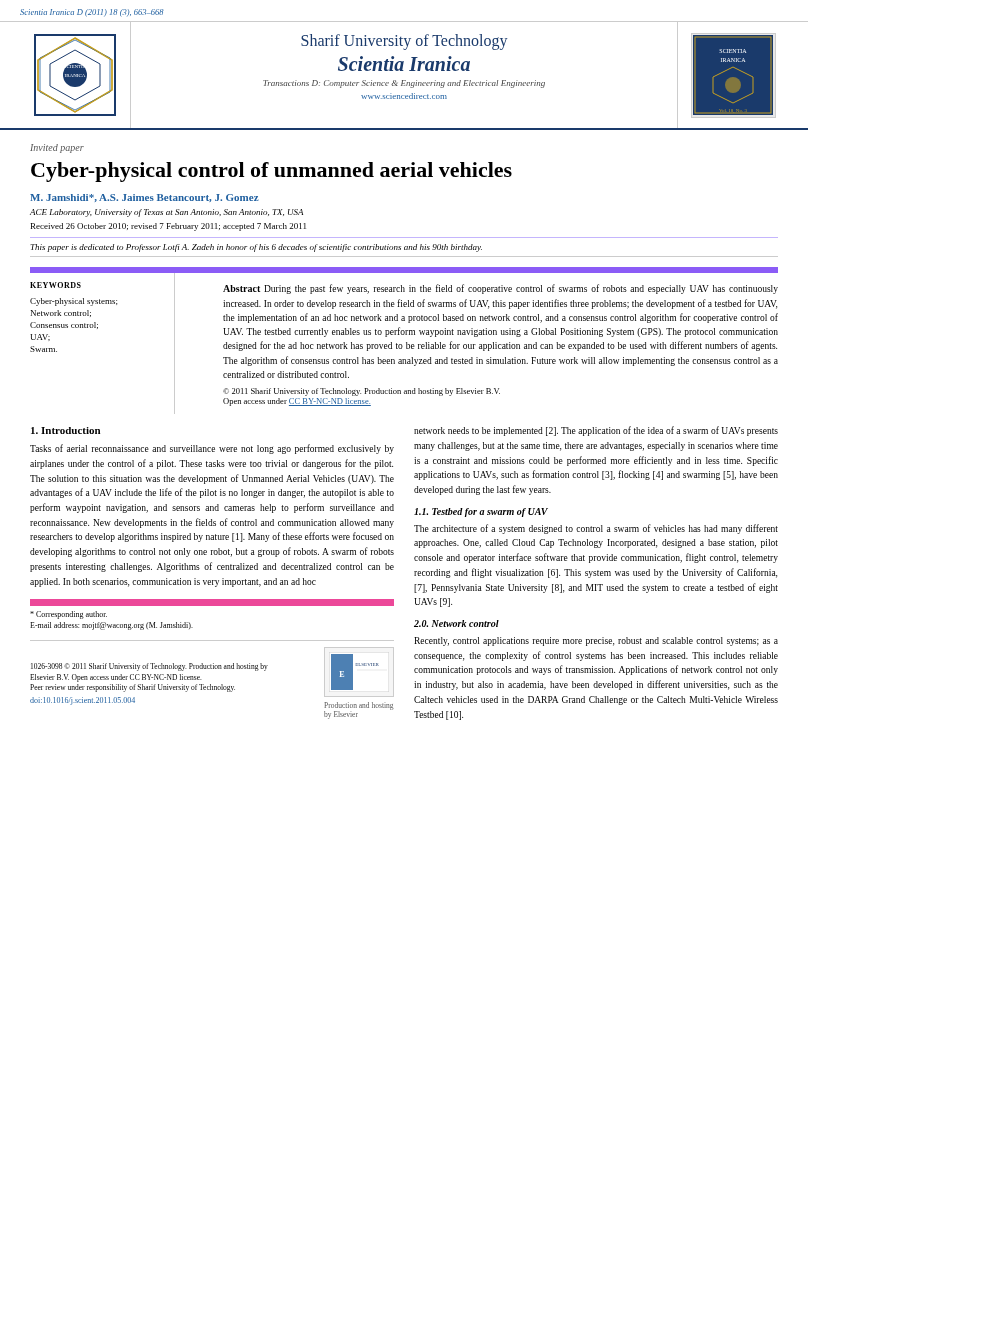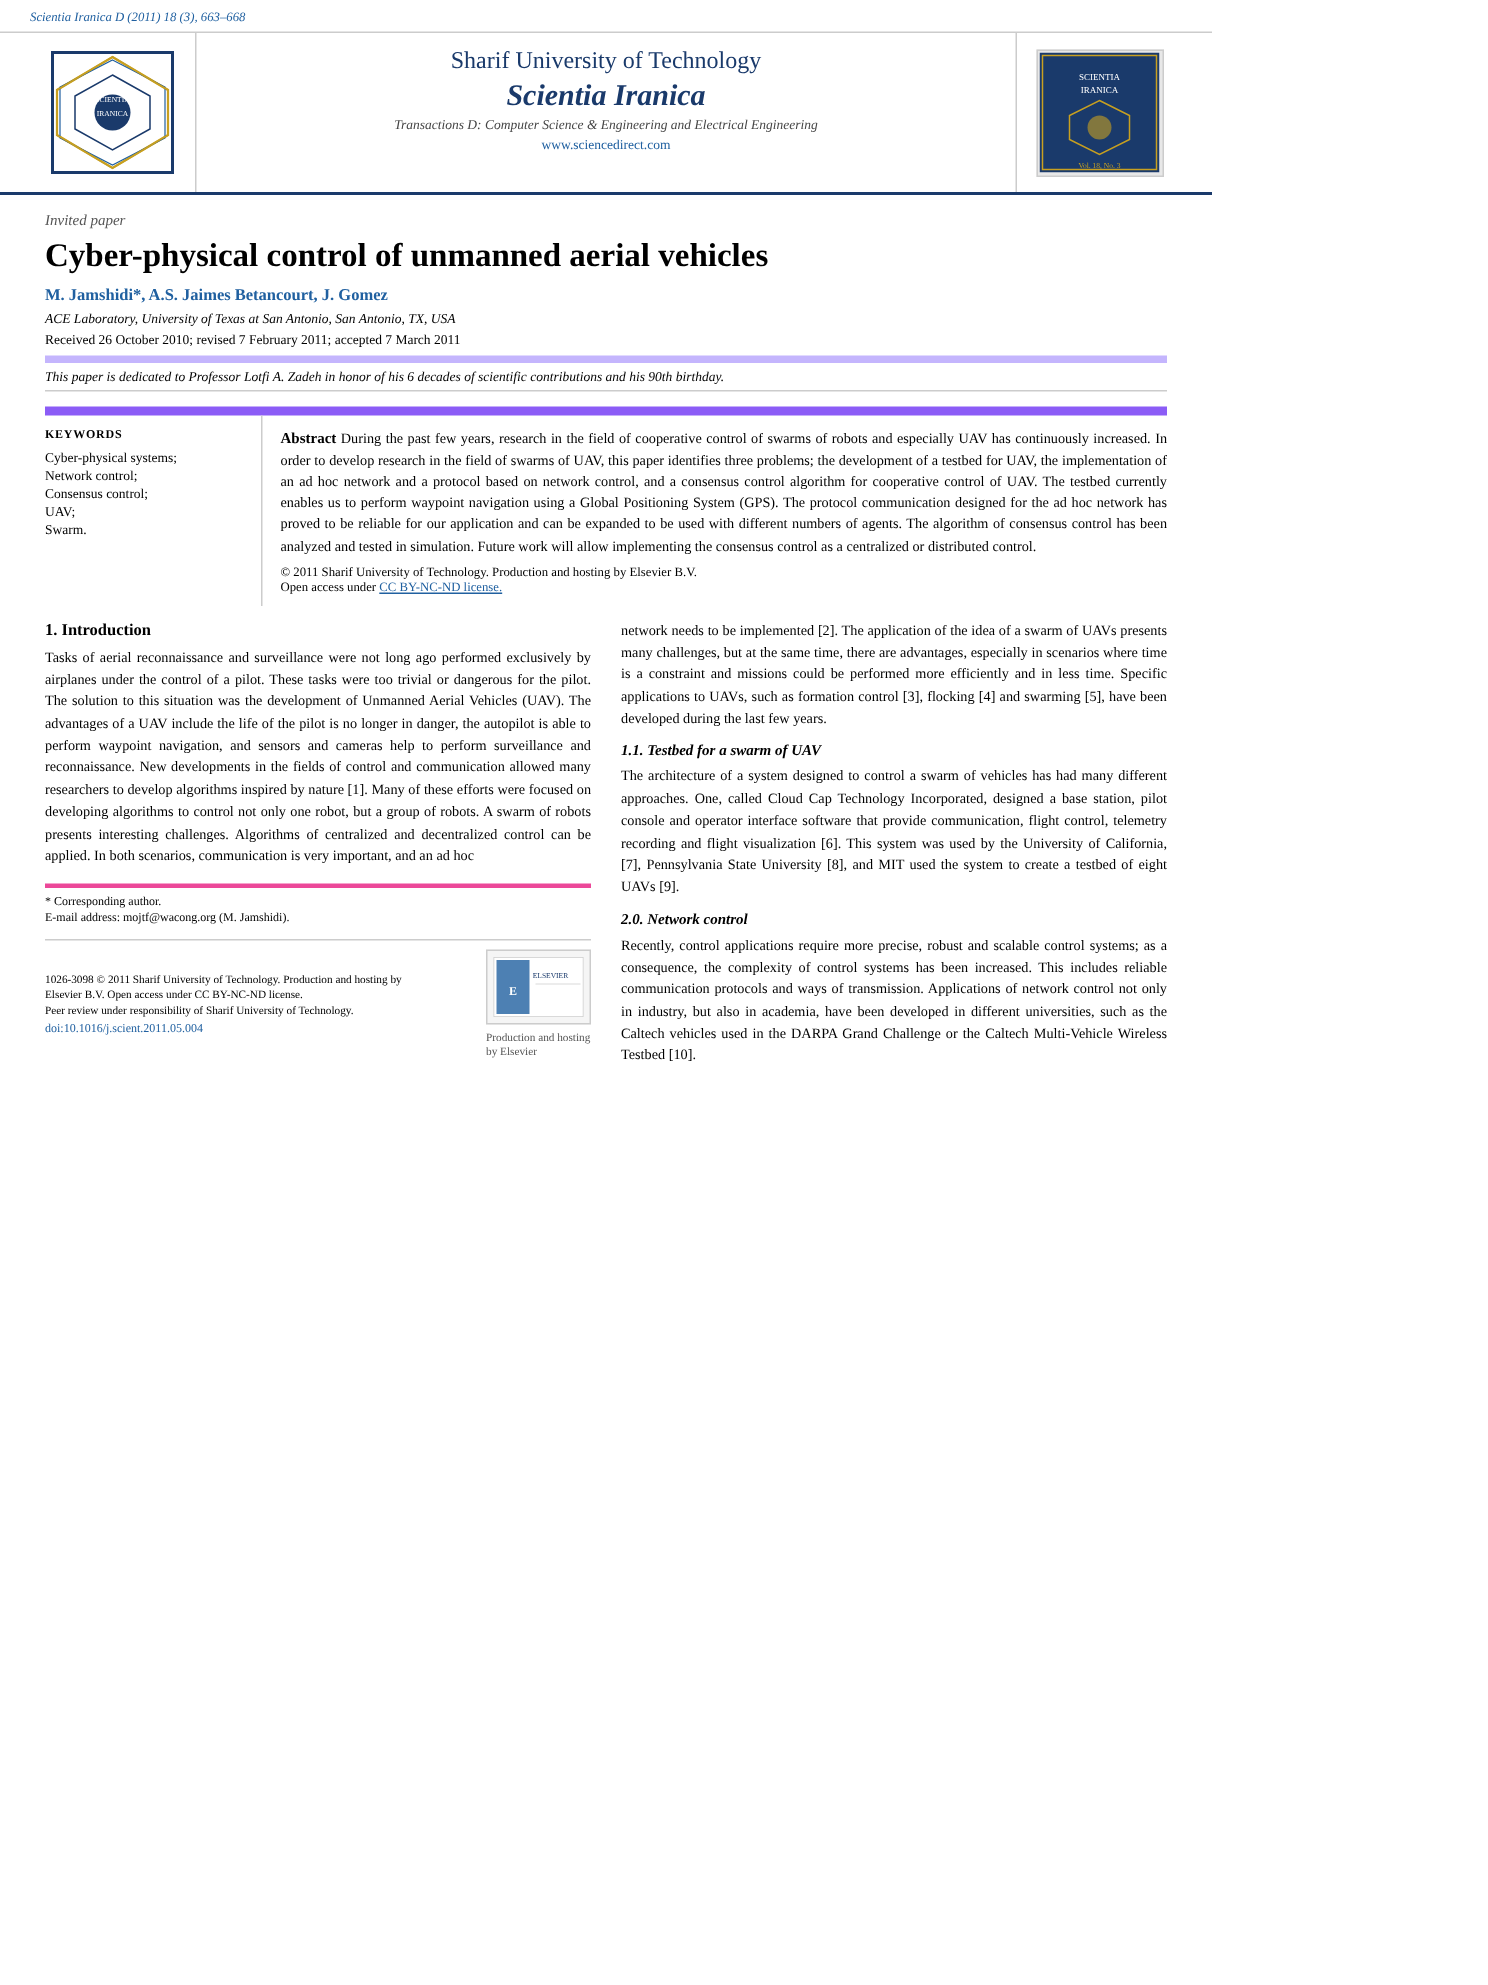--- a/index.html
+++ b/index.html
@@ -139,21 +139,21 @@
       font-size: 9px;
       color: #000;
       margin-bottom: 6px;
     }
 
     .dedication {
       font-size: 9px;
       color: #000;
       font-style: italic;
       margin-bottom: 10px;
-      border-top: 5px solid #c4b5fd;
+      border-top: 1px solid #c4b5fd;
       border-bottom: 1px solid #ccc;
       padding: 4px 0;
     }
 
     
     .abstract-section {
       display: flex;
       gap: 0;
       margin-bottom: 10px;
       border-top: 6px solid #8b5cf6;
@@ -176,20 +176,21 @@
     }
     .keyword-item {
       font-size: 9px;
       color: #000;
       margin-bottom: 2px;
     }
 
     .abstract-text-box {
       flex: 1;
       padding: 8px 0;
+      margin-left: 36px;
     }
     .abstract-label {
       font-weight: bold;
       font-size: 10px;
     }
     .abstract-text {
       font-size: 9.5px;
       line-height: 1.5;
       text-align: justify;
       color: #000;
@@ -238,21 +239,21 @@
 
     .body-text {
       font-size: 9.5px;
       line-height: 1.55;
       text-align: justify;
       color: #000;
       margin-bottom: 6px;
     }
 
     .footnote-section {
-      border-top: 3px solid #ec4899;
+      border-top: 7px solid #ec4899;
       margin-top: 10px;
       padding-top: 4px;
     }
     .footnote-text {
       font-size: 8px;
       color: #000;
       margin-bottom: 2px;
     }
 
     .footer-section {

